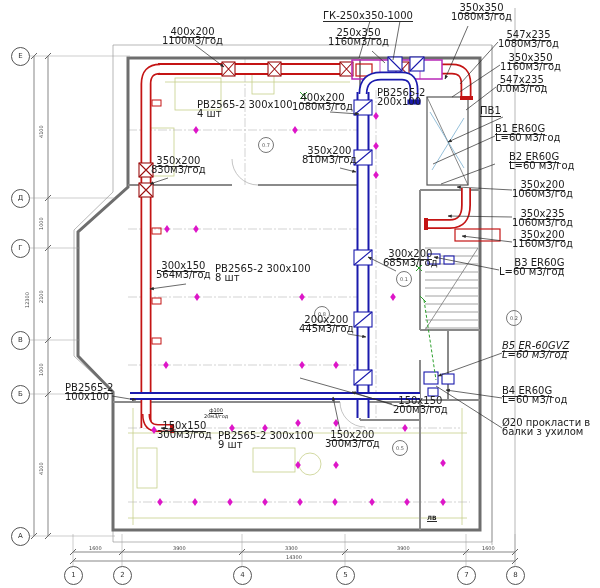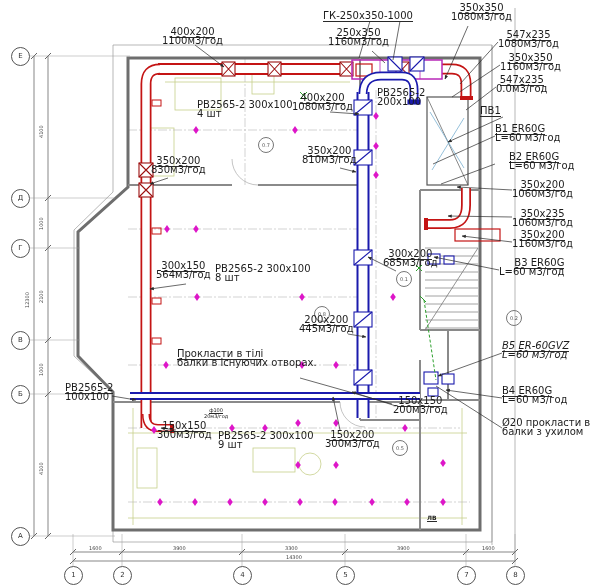--- a/index.html
+++ b/index.html
@@ -324,21 +324,20 @@
   <div class="ann" style="left:502px;top:419px;"><span>Ø20 прокласти в</span><br><span>балки з ухилом</span></div>
   <div class="ann" style="left:197px;top:101px;"><span>РВ2565-2 300x100</span><br><span>4 шт</span></div>
   <div class="ann ctr" style="left:292px;top:94px;"><span class="u">400x200</span><br><span>1080м3/год</span></div>
   <div class="ann" style="left:377px;top:89px;"><span>РВ2565-2</span><br><span>200x100</span></div>
   <div class="ann ctr" style="left:151px;top:157px;"><span class="u">350x200</span><br><span>830м3/год</span></div>
   <div class="ann ctr" style="left:302px;top:147px;"><span class="u">350x200</span><br><span>810м3/год</span></div>
   <div class="ann ctr" style="left:156px;top:262px;"><span class="u">300x150</span><br><span>564м3/год</span></div>
   <div class="ann" style="left:215px;top:265px;"><span>РВ2565-2 300x100</span><br><span>8 шт</span></div>
   <div class="ann ctr" style="left:383px;top:250px;"><span class="u">300x200</span><br><span>685м3/год</span></div>
   <div class="ann ctr" style="left:299px;top:316px;"><span class="u">200x200</span><br><span>445м3/год</span></div>
-  <div class="ann" style="left:177px;top:350px;"><span class="u">Прокласти в тілі</span><br><span>балки в існуючих отворах.</span></div>
   <div class="ann" style="left:65px;top:384px;"><span class="u">РВ2565-2</span><br><span>100x100</span></div>
   <div class="ann ctr" style="left:157px;top:422px;"><span class="u">150x150</span><br><span>300м3/год</span></div>
   <div class="ann ctr tiny" style="left:204px;top:407px;"><span class="u">ф100</span><br><span>20м3/год</span></div>
   <div class="ann" style="left:218px;top:432px;"><span>РВ2565-2 300x100</span><br><span>9 шт</span></div>
   <div class="ann ctr" style="left:393px;top:397px;"><span class="u">150x150</span><br><span>200м3/год</span></div>
   <div class="ann ctr" style="left:325px;top:431px;"><span class="u">150x200</span><br><span>300м3/год</span></div>
   <div class="ann bold" style="left:427px;top:514px;font-size:6px;"><span class="u">ЛВ</span></div>
 
   <div class="roomc" style="left:258px;top:137px;"><span>0.7</span></div>
   <div class="roomc" style="left:396px;top:271px;"><span>0.1</span></div>

